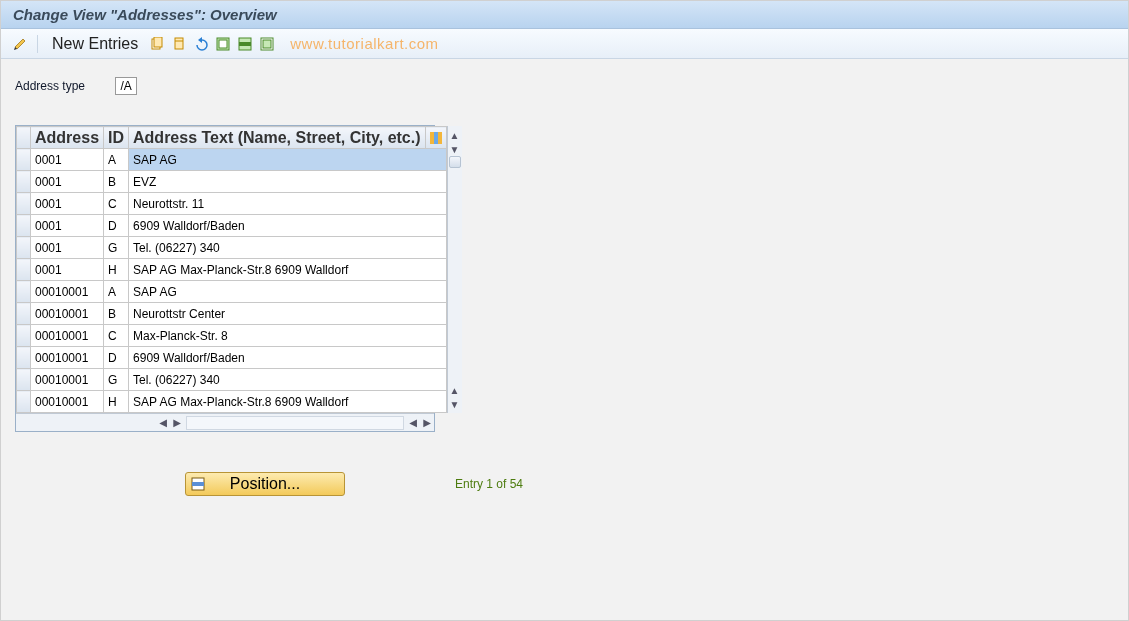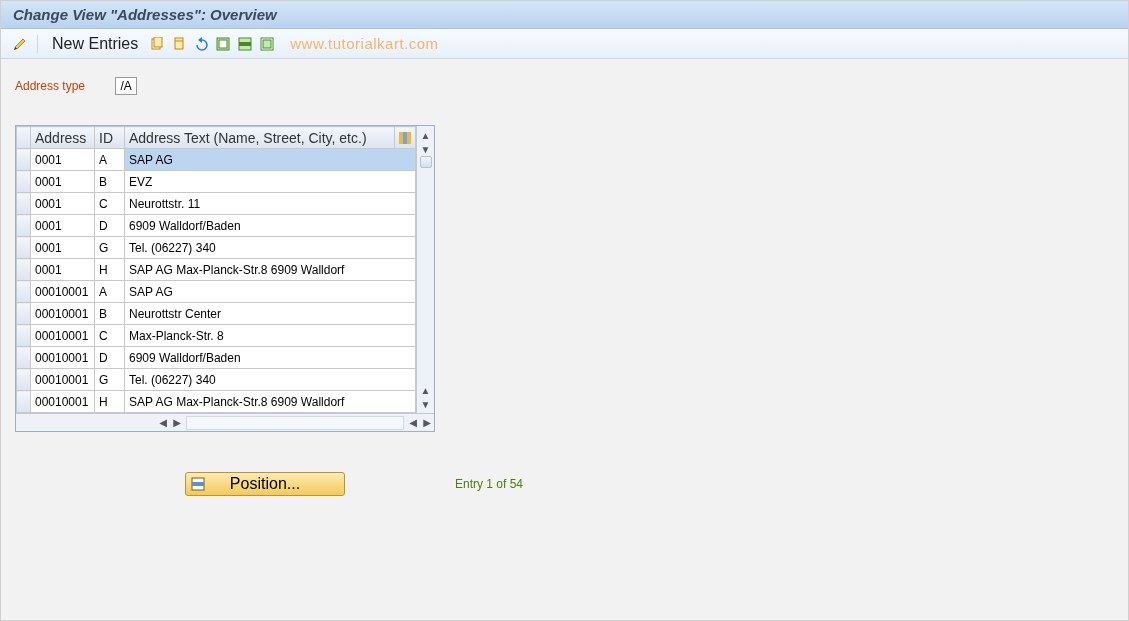--- a/index.html
+++ b/index.html
@@ -54,21 +54,21 @@
     .content {
       padding: 18px 14px;
       background: #f2f2f2;
     }
     .field-row {
       display: flex;
       align-items: center;
       gap: 30px;
       margin-bottom: 30px;
     }
-    .field-label { color: #c2410c; }
+    .field-label { color: #0f172a; }
     .field-input {
       width: 22px; height: 18px;
       background: #fff;
       border: 1px solid #999;
       font-size: 12px;
       text-align: center;
       padding: 0 1px;
     }
     .table-wrap {
       width: 420px;
@@ -91,22 +91,23 @@
       text-align: left;
       height: 22px;
       padding: 0 4px;
       vertical-align: middle;
       white-space: nowrap;
       overflow: hidden;
     }
     .grid th {
       background: linear-gradient(#f3f6fb,#dbe4ef);
       color: #333;
-      font-size: 14px;
+      font-size: 16px;
       position: relative;
+      font-weight: bold;
     }
     .rowsel-h, .rowsel {
       width: 14px; min-width:14px; max-width:14px;
       background: linear-gradient(#f3f6fb,#dbe4ef);
       padding:0;
     }
     .col-addr { width: 64px; }
     .col-id { width: 30px; }
     .col-text { }
     .config-btn {

